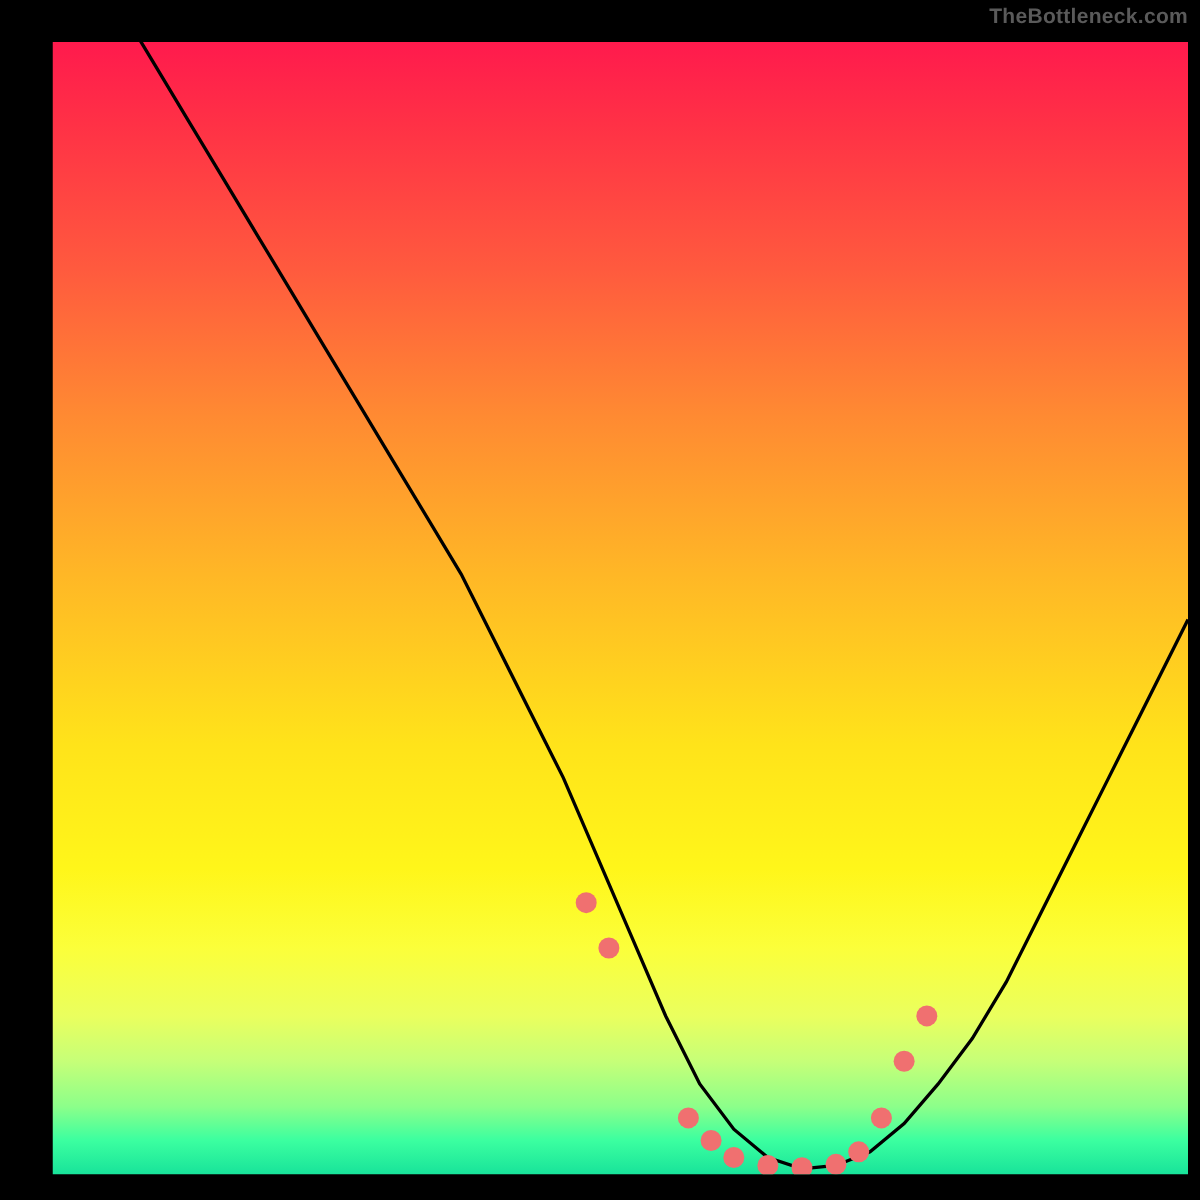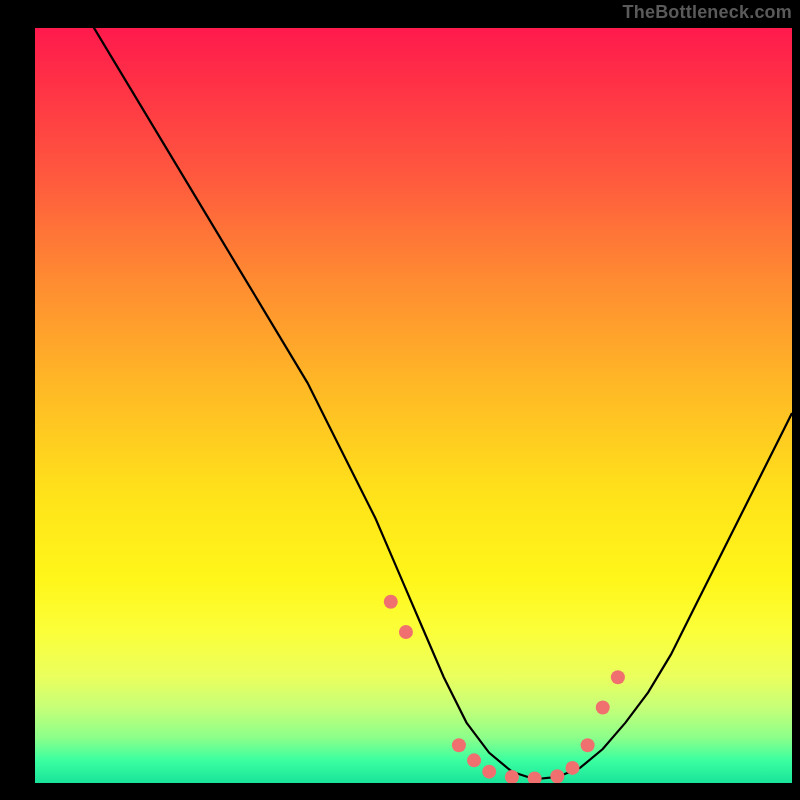--- a/index.html
+++ b/index.html
@@ -15,21 +15,21 @@
     position: relative;
     width: 800px;
     height: 800px;
     background: #000;
   }
   .watermark {
     position: absolute;
     top: 2px;
     right: 8px;
     color: #5a5a5a;
-    font-size: 18px;
+    font-size: 14px;
     font-weight: 600;
     letter-spacing: 0.2px;
     z-index: 10;
   }
   .plot-area {
     position: absolute;
     left: 35px;
     top: 28px;
     width: 757px;
     height: 755px;

